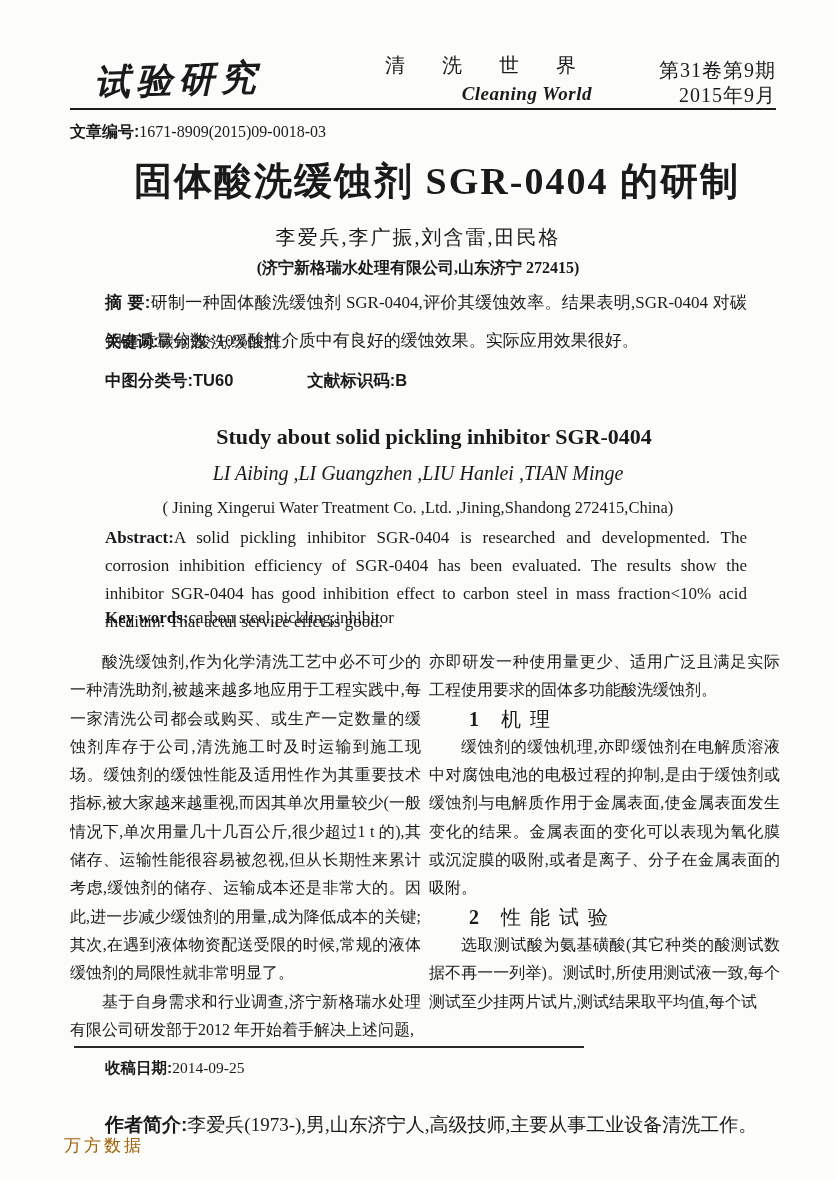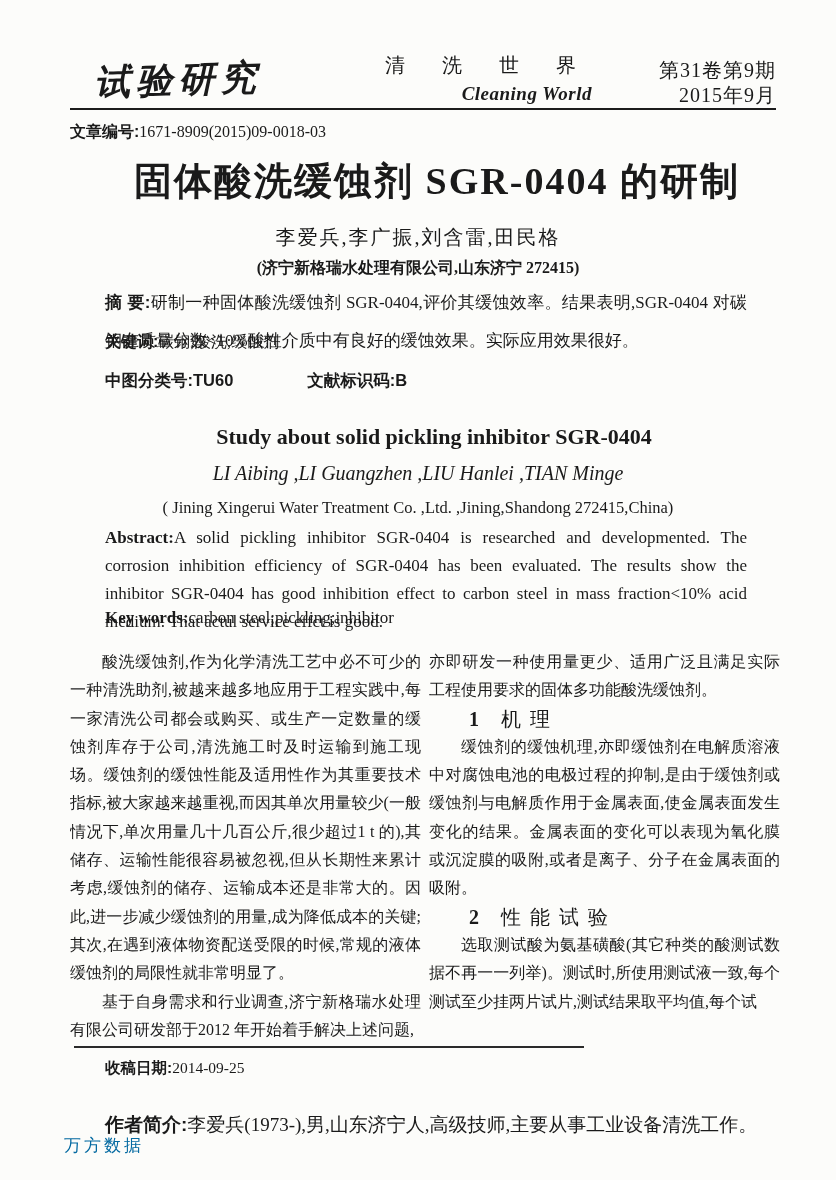--- a/index.html
+++ b/index.html
@@ -92,21 +92,21 @@
   }
   .sec-num{font-weight:bold;margin-right:22px;font-family:"Liberation Serif","DejaVu Serif",serif;}
   .sec-title{letter-spacing:9px;}
   
   .foot-rule{
     position:absolute;left:74px;top:1046px;width:510px;height:2px;background:#2a2a2a;
   }
   .foot-line1{position:absolute;left:105px;top:1058px;font-size:15.5px;}
   .foot-line2{position:absolute;left:105px;top:1100px;font-size:19px;width:660px;margin-top:12px;}
   .watermark{
-    position:absolute;left:64px;top:1134px;font-size:17px;color:#0369a1;letter-spacing:3px;
+    position:absolute;left:64px;top:1134px;font-size:17px;color:#a16207;letter-spacing:3px;
   }
 </style>
 </head>
 <body>
 
 <div class="page">
 
   <div class="masthead-logo">试验研究</div>
 
   <div class="masthead-center">

